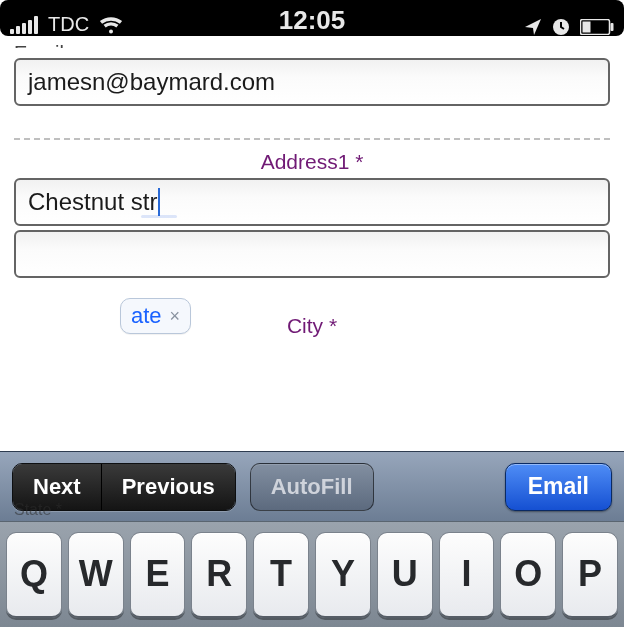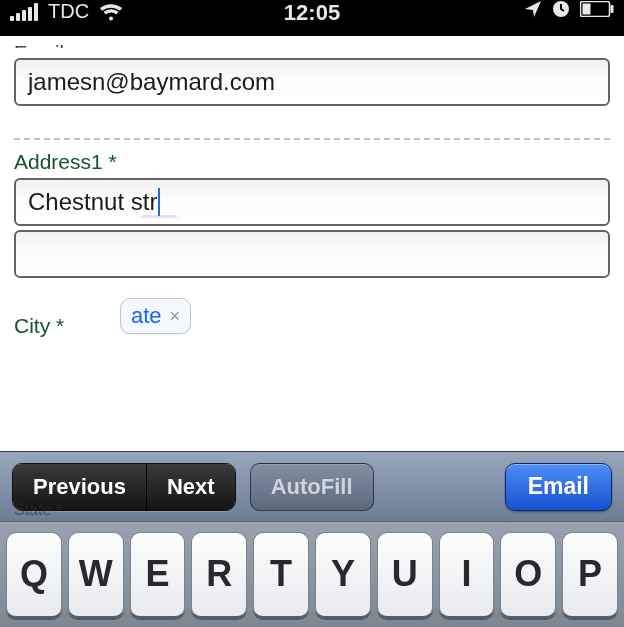--- a/index.html
+++ b/index.html
@@ -9,36 +9,37 @@
     font-family: "Helvetica Neue", Helvetica, Arial, sans-serif;
     background: #fff;
     overflow: hidden;
   }
   
   .status-bar {
     height: 36px;
     background: #000;
     color: #e8e8e8;
     display: flex;
-    align-items: flex-start;
+    align-items: flex-end;
     padding: 0 10px;
     font-size: 22px;
     position: relative;
+    border-radius: 8px;
   }
   .status-left, .status-right {
     display: flex;
     align-items: center;
     gap: 10px;
   }
   .status-center {
     position: absolute;
     left: 50%;
     transform: translateX(-50%);
     font-weight: 600;
-    font-size: 22px;
+    font-size: 26px;
   }
   .status-right { margin-left: auto; }
   .signal-bars { display: flex; align-items: flex-end; gap: 2px; height: 18px; }
   .signal-bars span { width: 4px; background: #e8e8e8; display: block; border-radius: 1px;}
   .signal-bars span:nth-child(1){height:5px}
   .signal-bars span:nth-child(2){height:8px}
   .signal-bars span:nth-child(3){height:11px}
   .signal-bars span:nth-child(4){height:14px}
   .signal-bars span:nth-child(5){height:18px}
   .carrier { font-size: 20px; font-weight:500;}
@@ -51,22 +52,23 @@
   }
   .label-cut {
     font-size: 20px;
     color: #444;
     margin-top: 6px;
     overflow: hidden;
     height: 6px; 
   }
   .field-label {
     font-size: 21px;
-    color: #14532d;
+    color: #701a75;
     margin-top: 36px;
+    text-align: center;
   }
   .field-label.first { margin-top: 10px; }
   .input {
     width: 100%;
     height: 48px;
     margin-top: 4px;
     border: 2px solid #646464;
     border-radius: 6px;
     background: linear-gradient(#f1f1f1,#fbfbfb 40%,#fff);
     padding: 0 12px;
@@ -288,22 +290,22 @@
   </div>
 
   <div class="field-label">City *</div>
 
 </div>
 
 <div class="kb-wrap">
 
   <div class="accessory">
     <div class="seg">
+      <button>Next</button>
       <button>Previous</button>
-      <button>Next</button>
     </div>
     <button class="btn-plain">AutoFill</button>
     <button class="btn-done">Email</button>
     <span class="state-peek">State *</span>
   </div>
 
   <div class="kb">
     <button class="key">Q</button>
     <button class="key">W</button>
     <button class="key">E</button>

